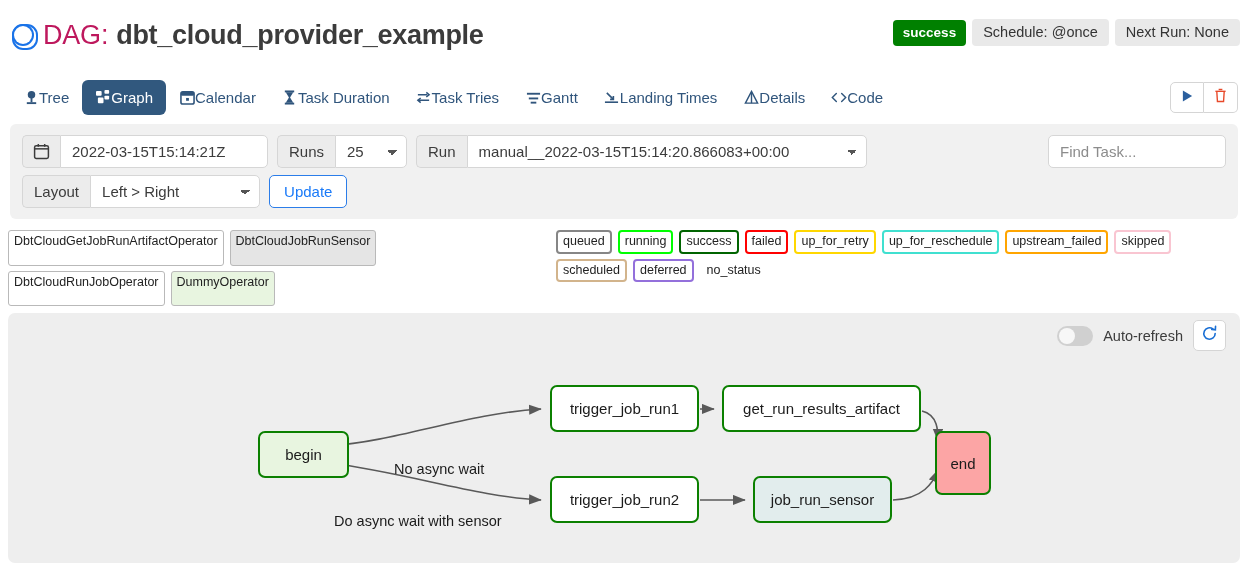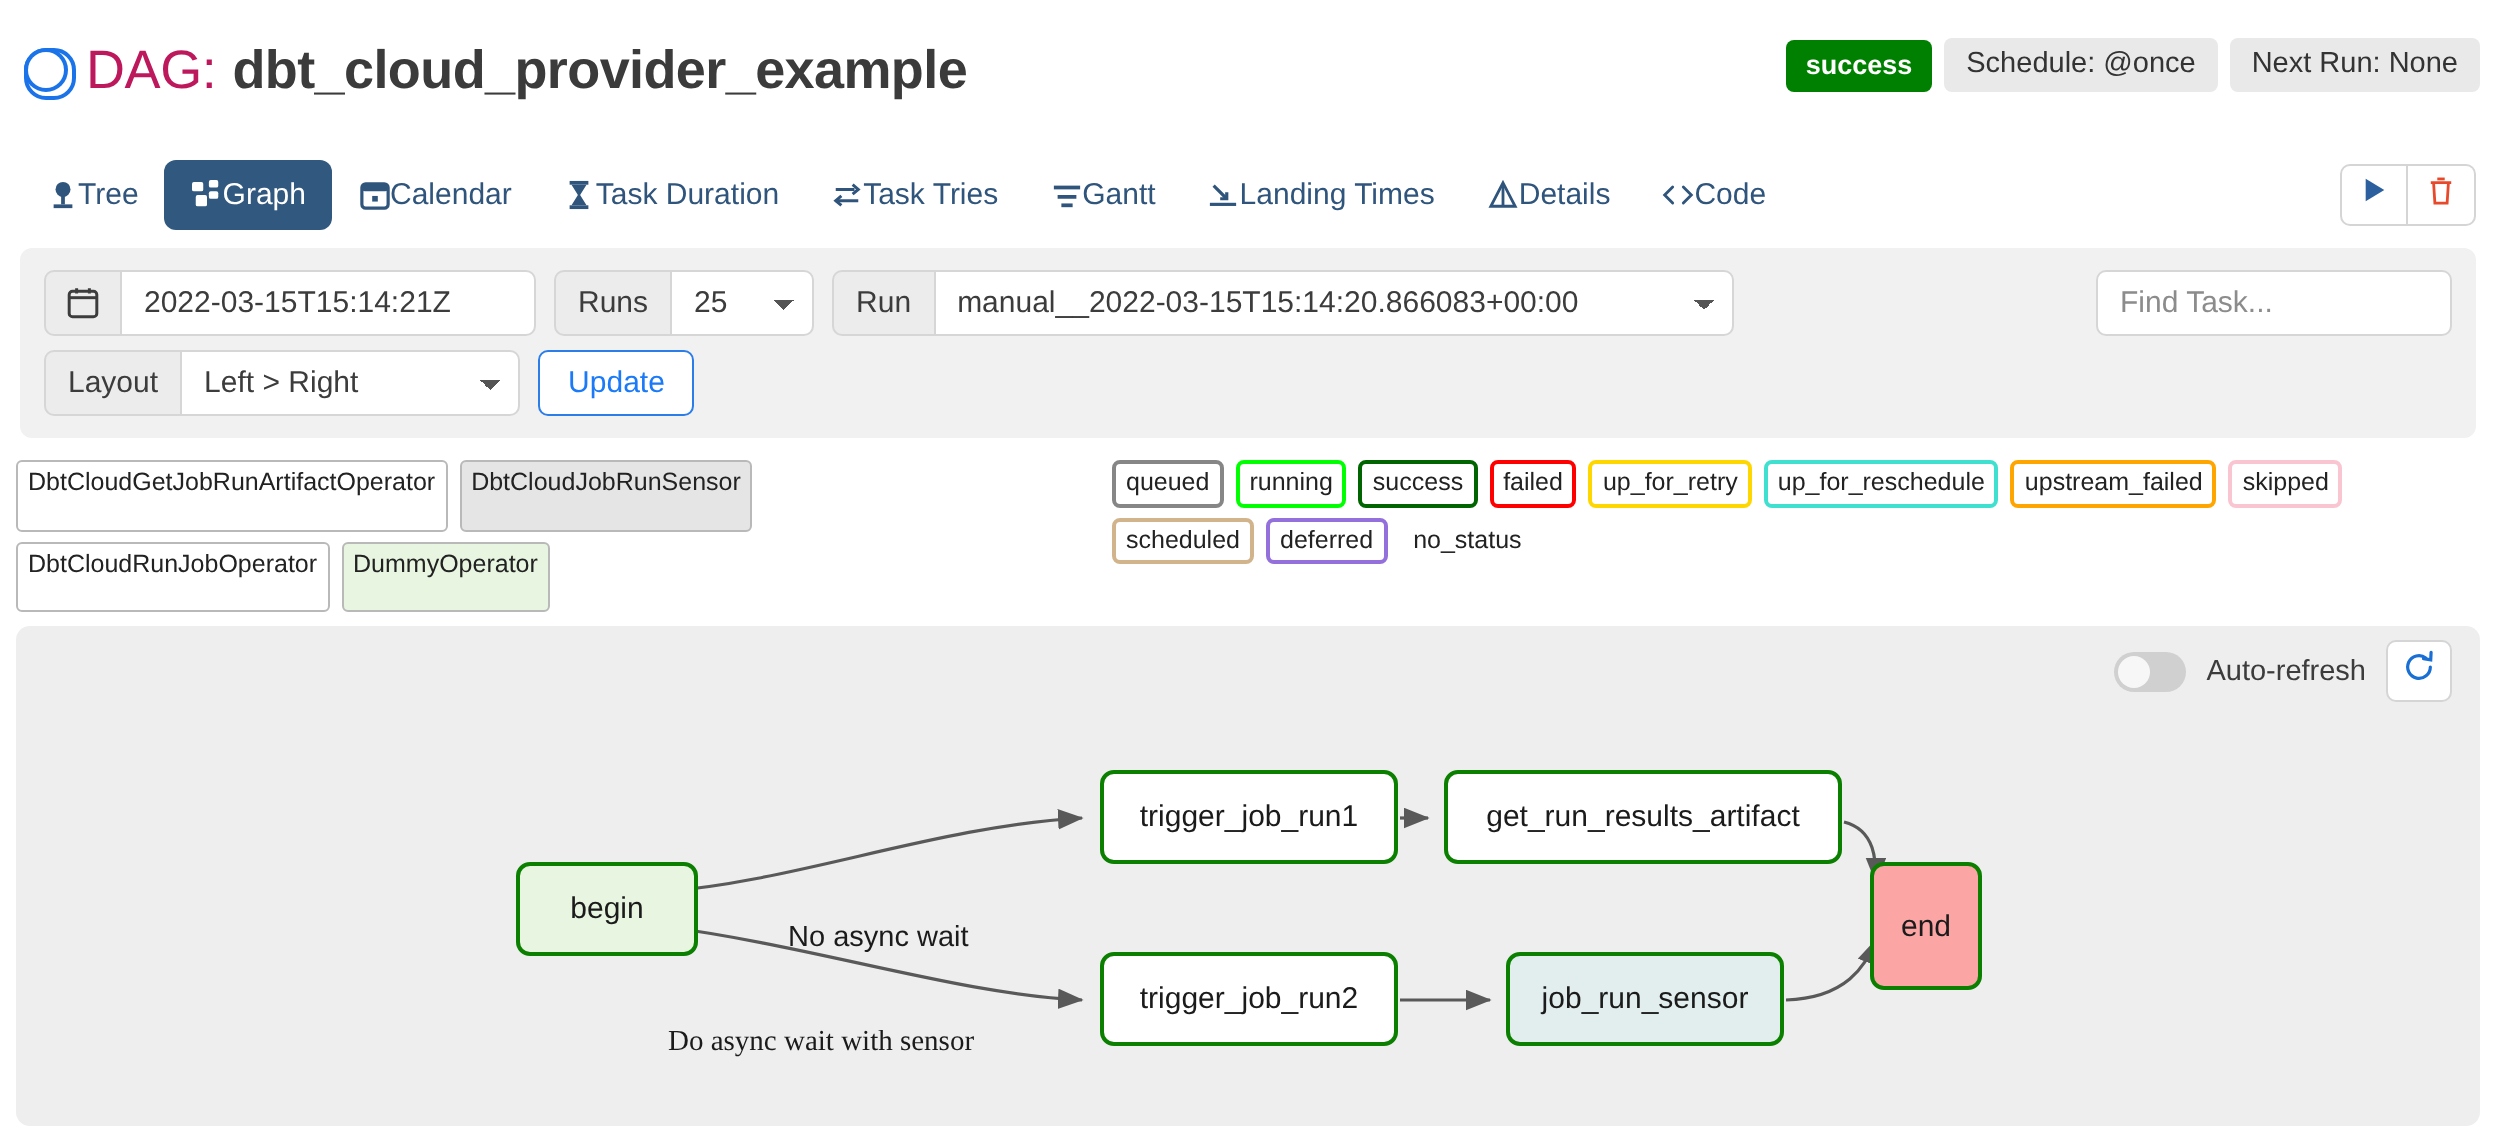--- a/index.html
+++ b/index.html
@@ -511,15 +511,15 @@
   <div>
       <div class="node-box" style="left: 250px; top: 118px; width: 91px; height: 47px; background: rgb(232, 245, 224);">begin</div>
       <div class="node-box" style="left: 542px; top: 72px; width: 149px; height: 47px; background: rgb(255, 255, 255);">trigger_job_run1</div>
       <div class="node-box" style="left: 714px; top: 72px; width: 199px; height: 47px; background: rgb(255, 255, 255);">get_run_results_artifact</div>
       <div class="node-box" style="left: 542px; top: 163px; width: 149px; height: 47px; background: rgb(255, 255, 255);">trigger_job_run2</div>
       <div class="node-box" style="left: 745px; top: 163px; width: 139px; height: 47px; background: rgb(226, 237, 237);">job_run_sensor</div>
       <div class="node-box" style="left: 927px; top: 118px; width: 56px; height: 64px; background: #fca5a5;">end</div>
     </div>
   <div>
       <div class="edge-label" style="left: 386px; top: 108px; margin-top: 40px;">No async wait</div>
-      <div class="edge-label" style="left: 326px; top: 200px; font-family: Liberation Serif, serif;">Do async wait with sensor</div>
+      <div class="edge-label" style="left: 326px; top: 200px;">Do async wait with sensor</div>
     </div>
 </div>
 
 </body></html>

